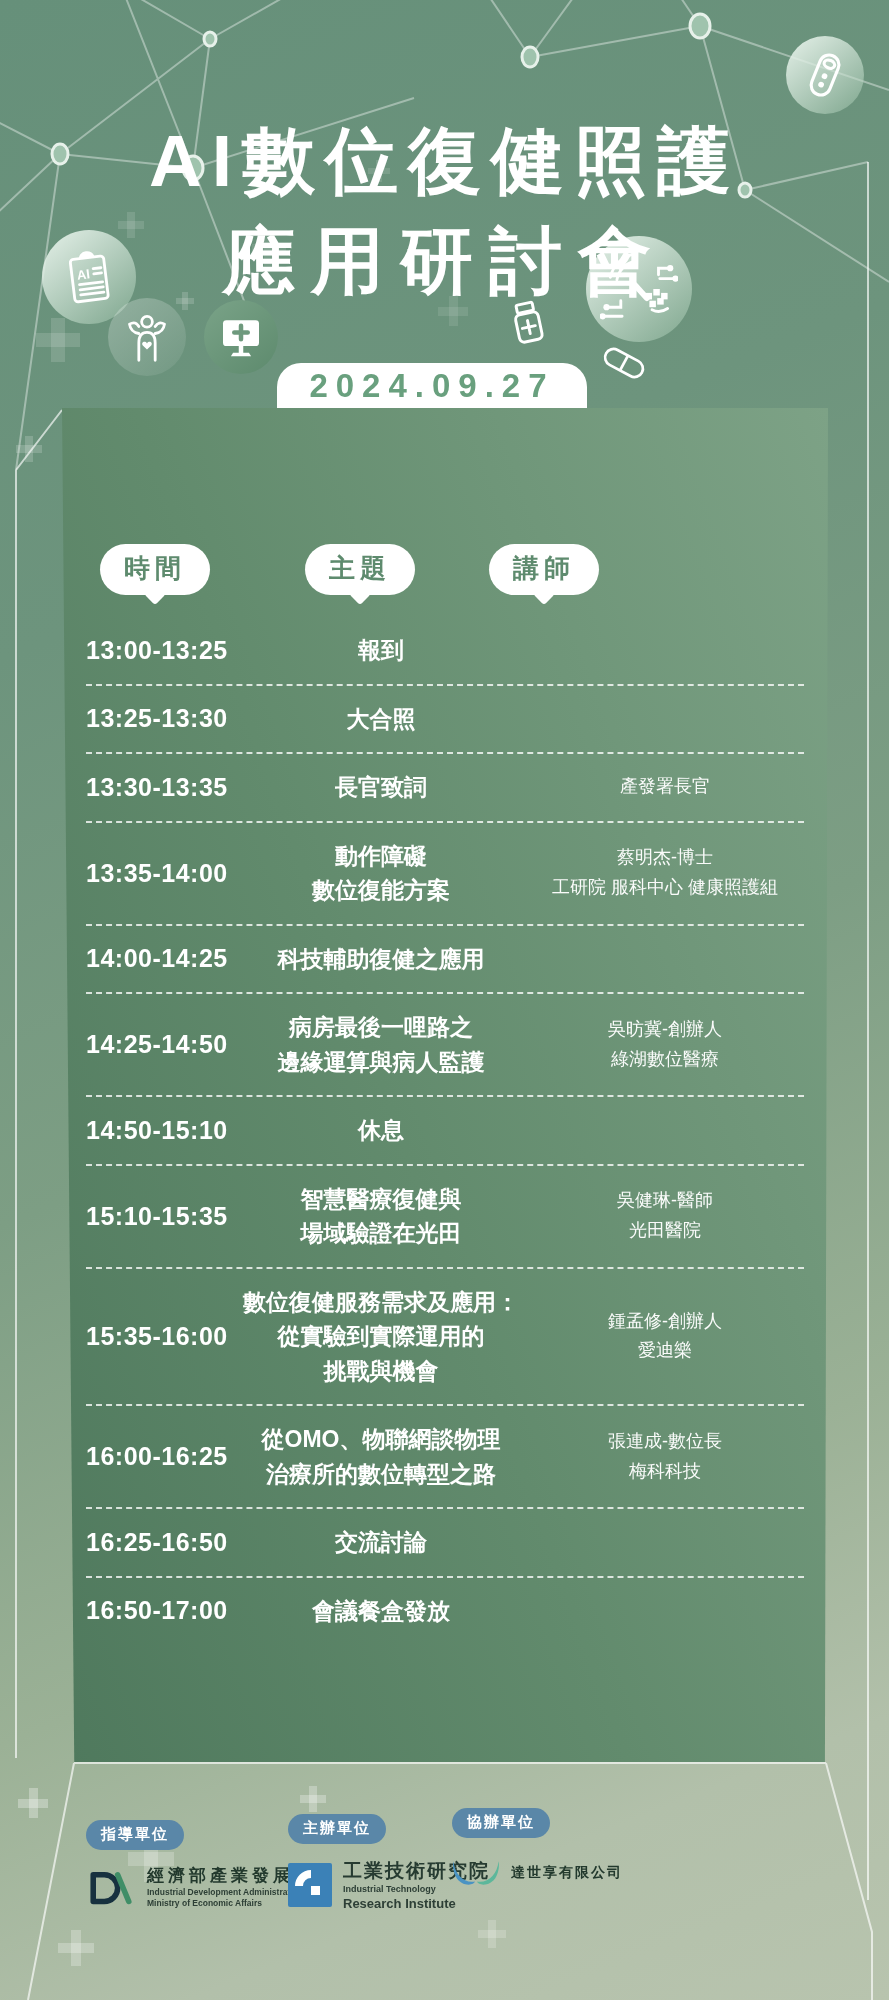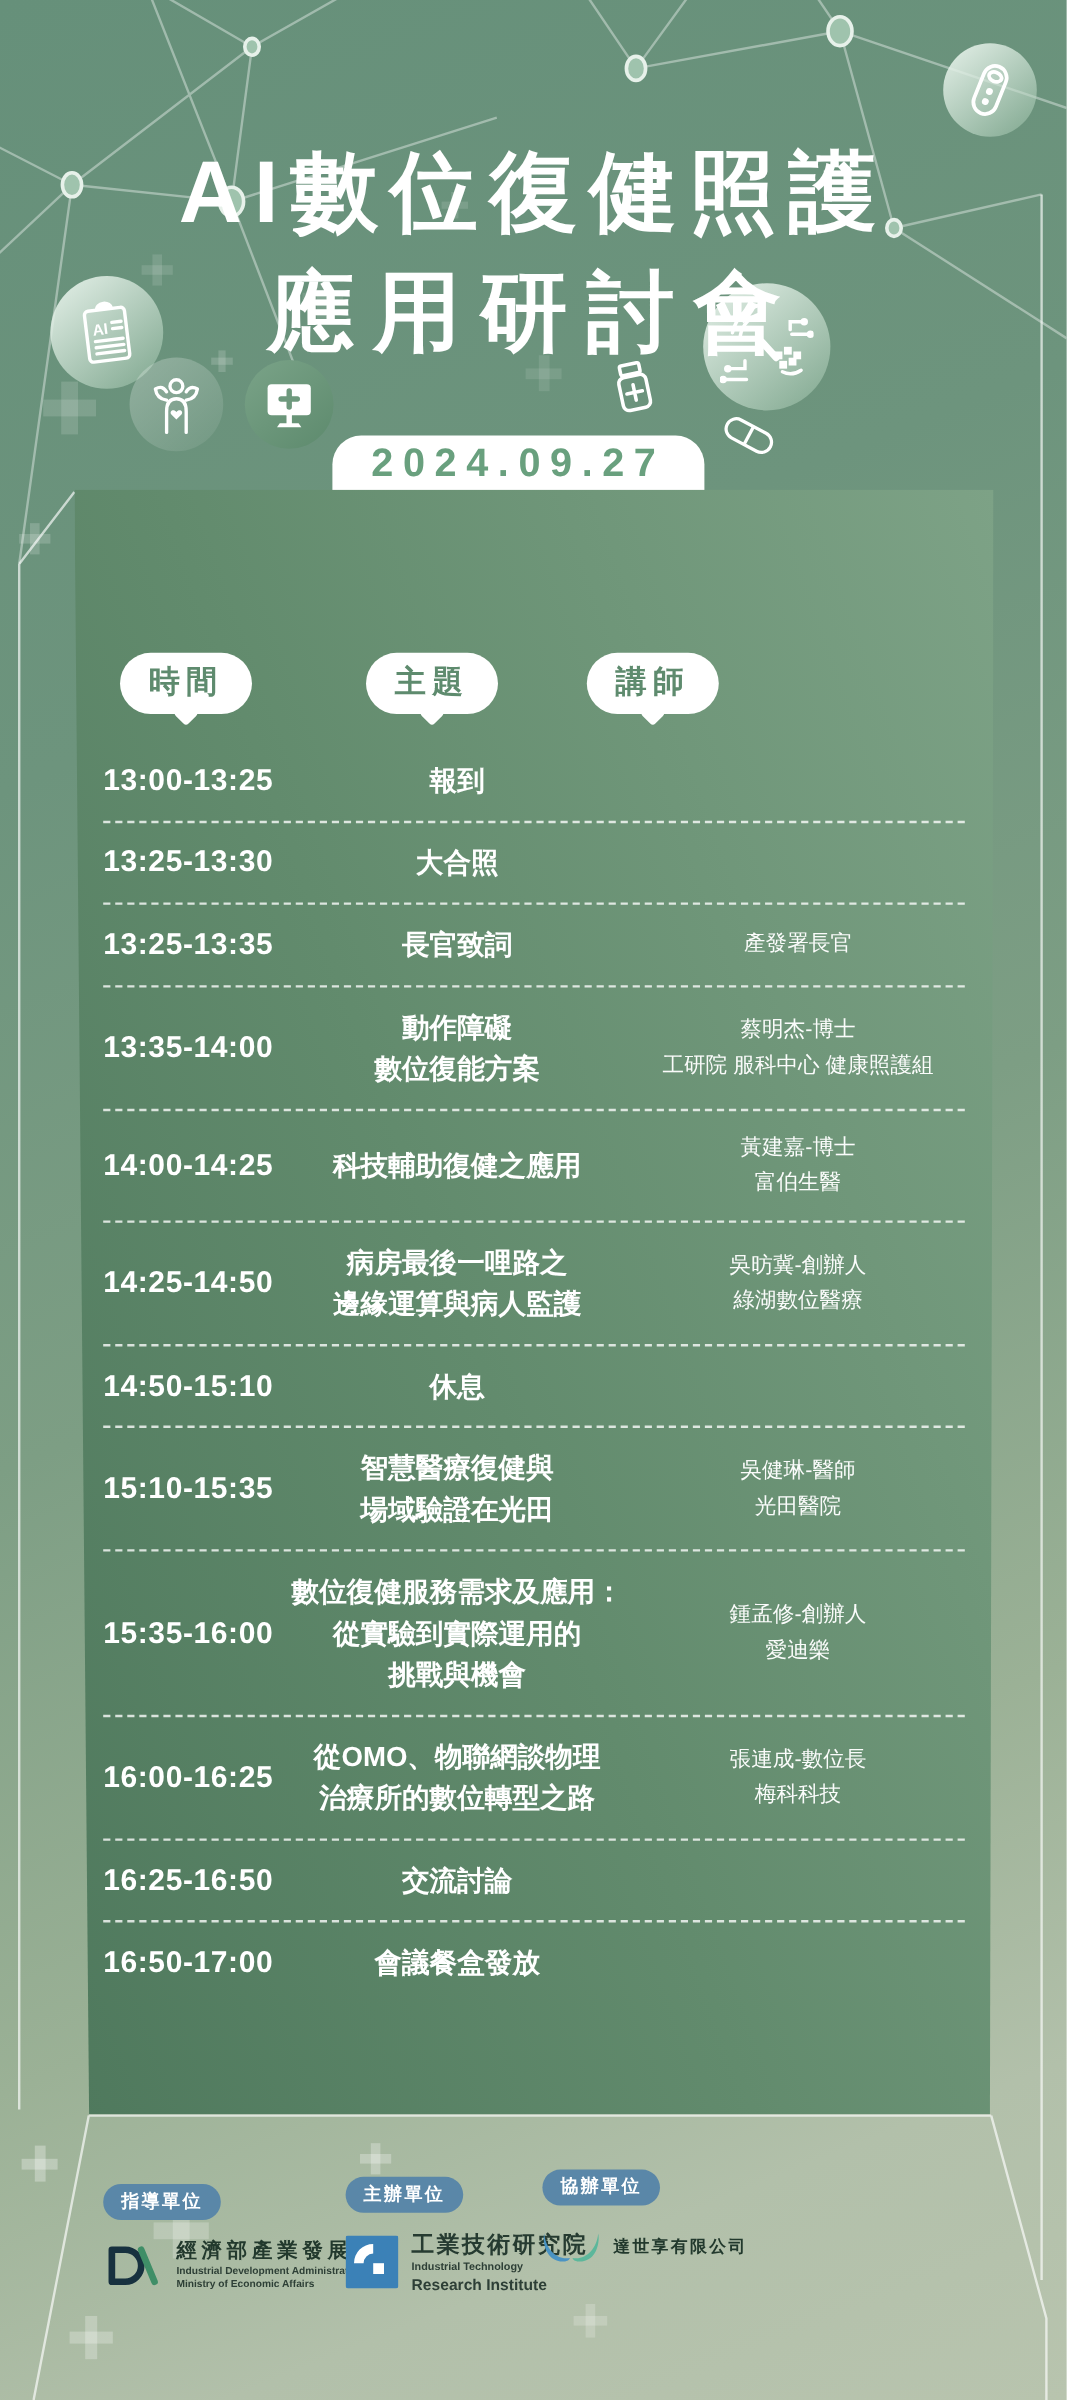--- a/index.html
+++ b/index.html
@@ -209,38 +209,36 @@
       <div class="cell-speaker"></div>
     </div>
 
     <div class="sched-row">
       <div class="cell-time">13:25-13:30</div>
       <div class="cell-topic">大合照</div>
       <div class="cell-speaker"></div>
     </div>
 
     <div class="sched-row">
-      <div class="cell-time">13:25-13:35</div>
+      <div class="cell-time">13:30-13:35</div>
       <div class="cell-topic">長官致詞</div>
       <div class="cell-speaker">產發署長官</div>
     </div>
 
     <div class="sched-row">
       <div class="cell-time">13:35-14:00</div>
       <div class="cell-topic">動作障礙
 數位復能方案</div>
       <div class="cell-speaker">蔡明杰-博士
 工研院 服科中心 健康照護組</div>
     </div>
 
     <div class="sched-row">
       <div class="cell-time">14:00-14:25</div>
       <div class="cell-topic">科技輔助復健之應用</div>
-      <div class="cell-speaker">黃建嘉-博士
-富伯生醫</div>
     </div>
 
     <div class="sched-row">
       <div class="cell-time">14:25-14:50</div>
       <div class="cell-topic">病房最後一哩路之
 邊緣運算與病人監護</div>
       <div class="cell-speaker">吳昉冀-創辦人
 綠湖數位醫療</div>
     </div>
 

